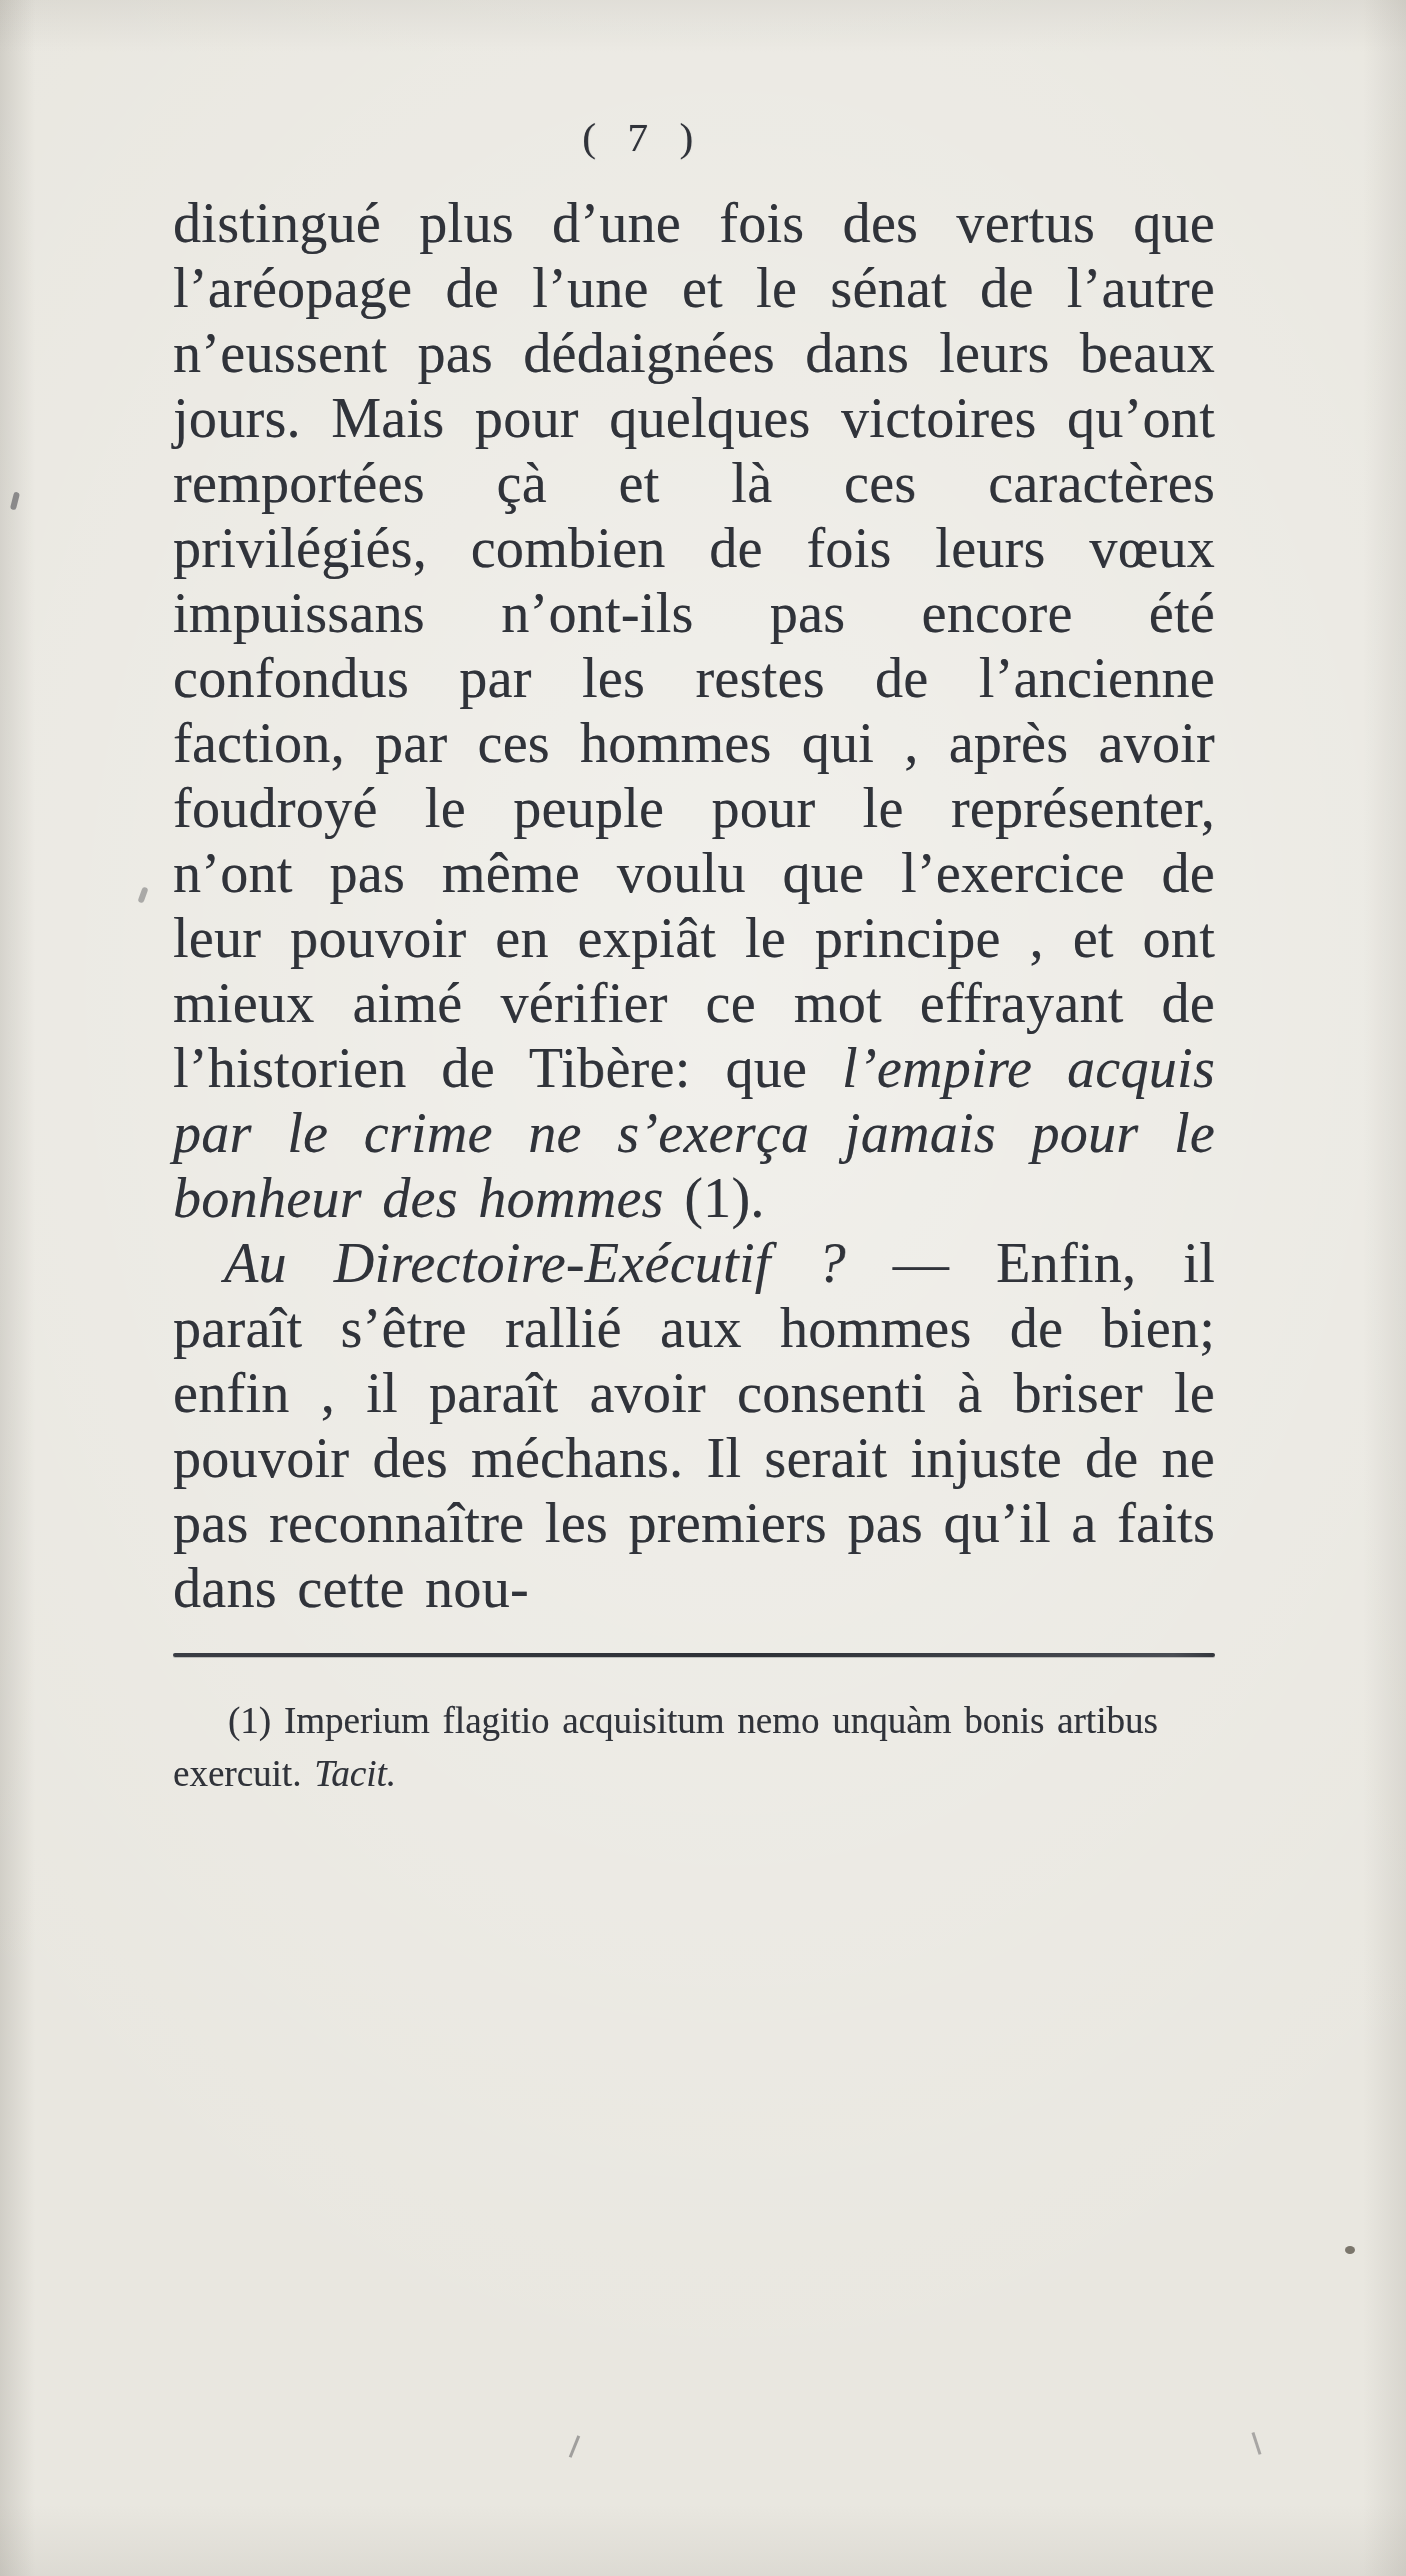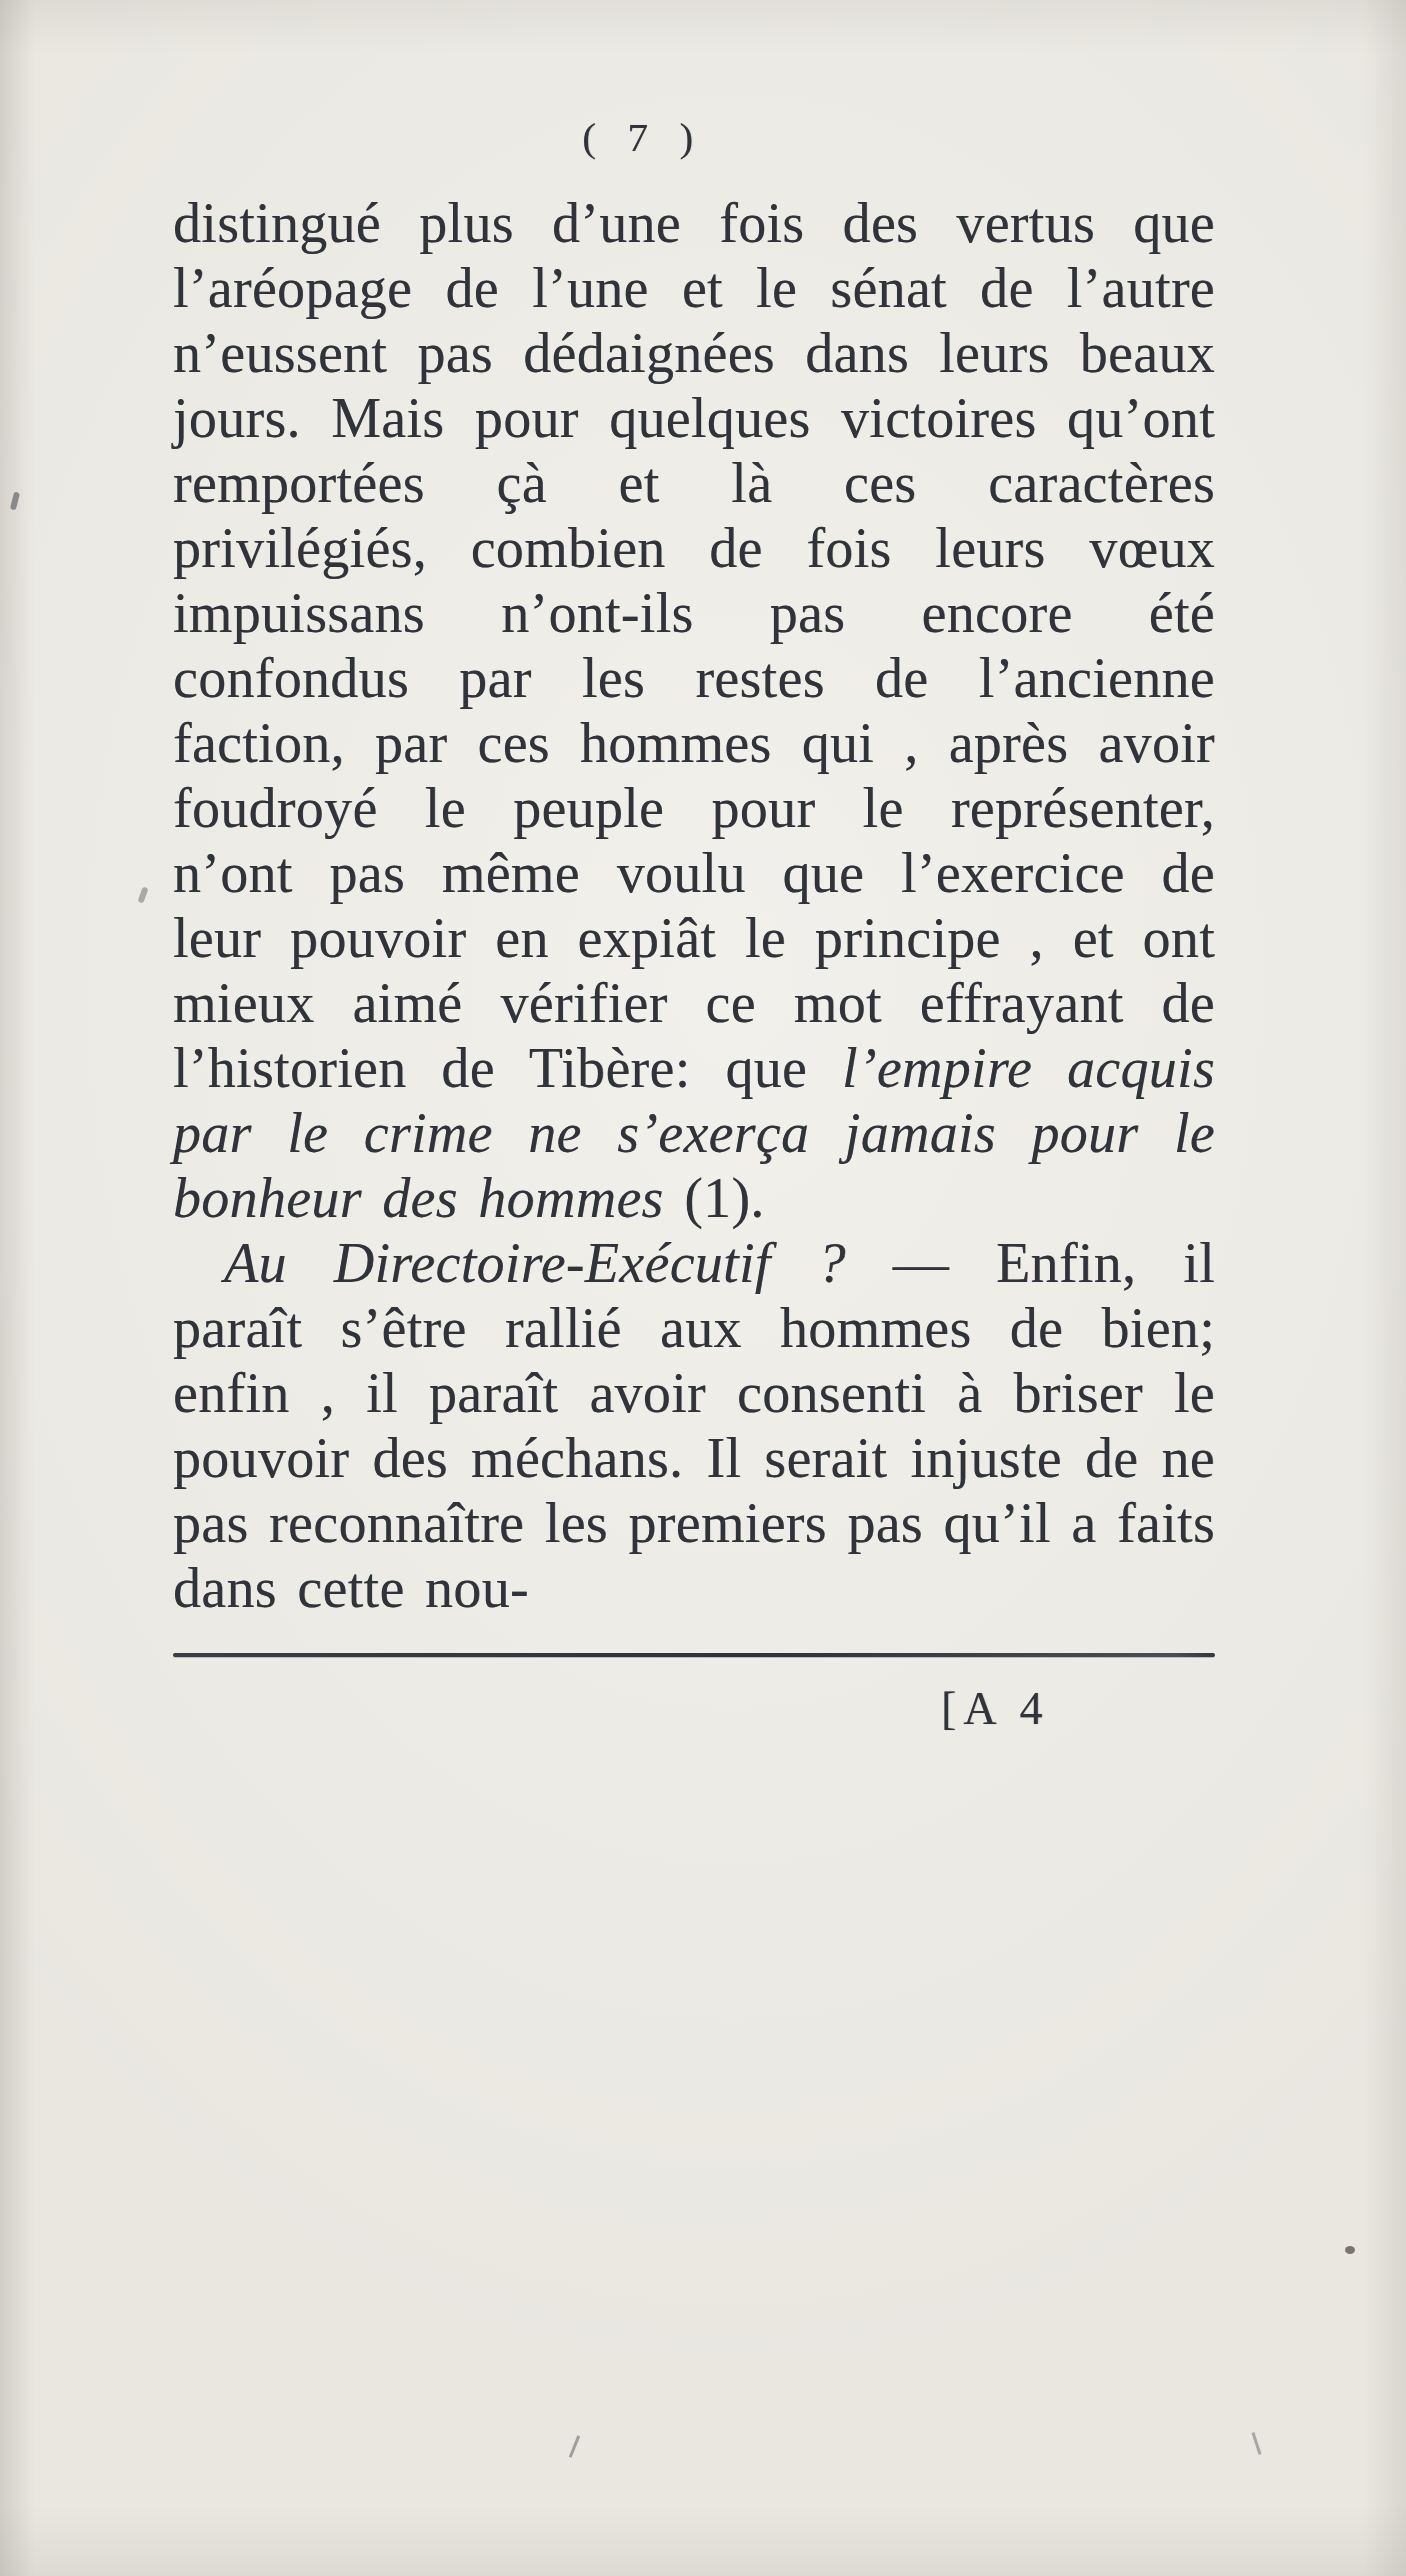--- a/index.html
+++ b/index.html
@@ -116,22 +116,22 @@
 <div class="text-block">
 
   <div class="page-header">( 7 )</div>
 
   <p class="para"><span>distingué plus d’une fois des vertus que l’aréopage de l’une et le sénat de l’autre n’eussent pas dédaignées dans leurs beaux jours. Mais pour quelques victoires qu’ont remportées çà et là ces caractères privilégiés, combien de fois leurs vœux impuissans n’ont-ils pas encore été confondus par les restes de l’ancienne faction, par ces hommes qui , après avoir foudroyé le peuple pour le représenter, n’ont pas même voulu que l’exercice de leur pouvoir en expiât le principe , et ont mieux aimé vérifier ce mot effrayant de l’historien de Tibère: que </span><span class="italic">l’empire acquis par le crime ne s’exerça jamais pour le bonheur des hommes</span><span> (1).</span></p>
 
   <p class="para indented"><span class="italic">Au Directoire-Exécutif ? </span><span>— Enfin, il paraît s’être rallié aux hommes de bien; enfin , il paraît avoir consenti à briser le pouvoir des méchans. Il serait injuste de ne pas reconnaître les premiers pas qu’il a faits dans cette nou-</span></p>
 
   <div class="rule"></div>
 
+  <p class="footnote"><span>(1) Imperium flagitio acquisitum nemo unquàm bonis artibus exercuit. </span><span class="italic">Tacit.</span></p>
 
-  <div class="signature">[A 4</div>
 
 </div>
 
 <div class="speck apostrophe-left"></div>
 <div class="speck comma-margin"></div>
 <div class="speck dot-right"></div>
 <div class="speck slash-bottom-left"></div>
 <div class="speck slash-bottom-right"></div>
 
 

